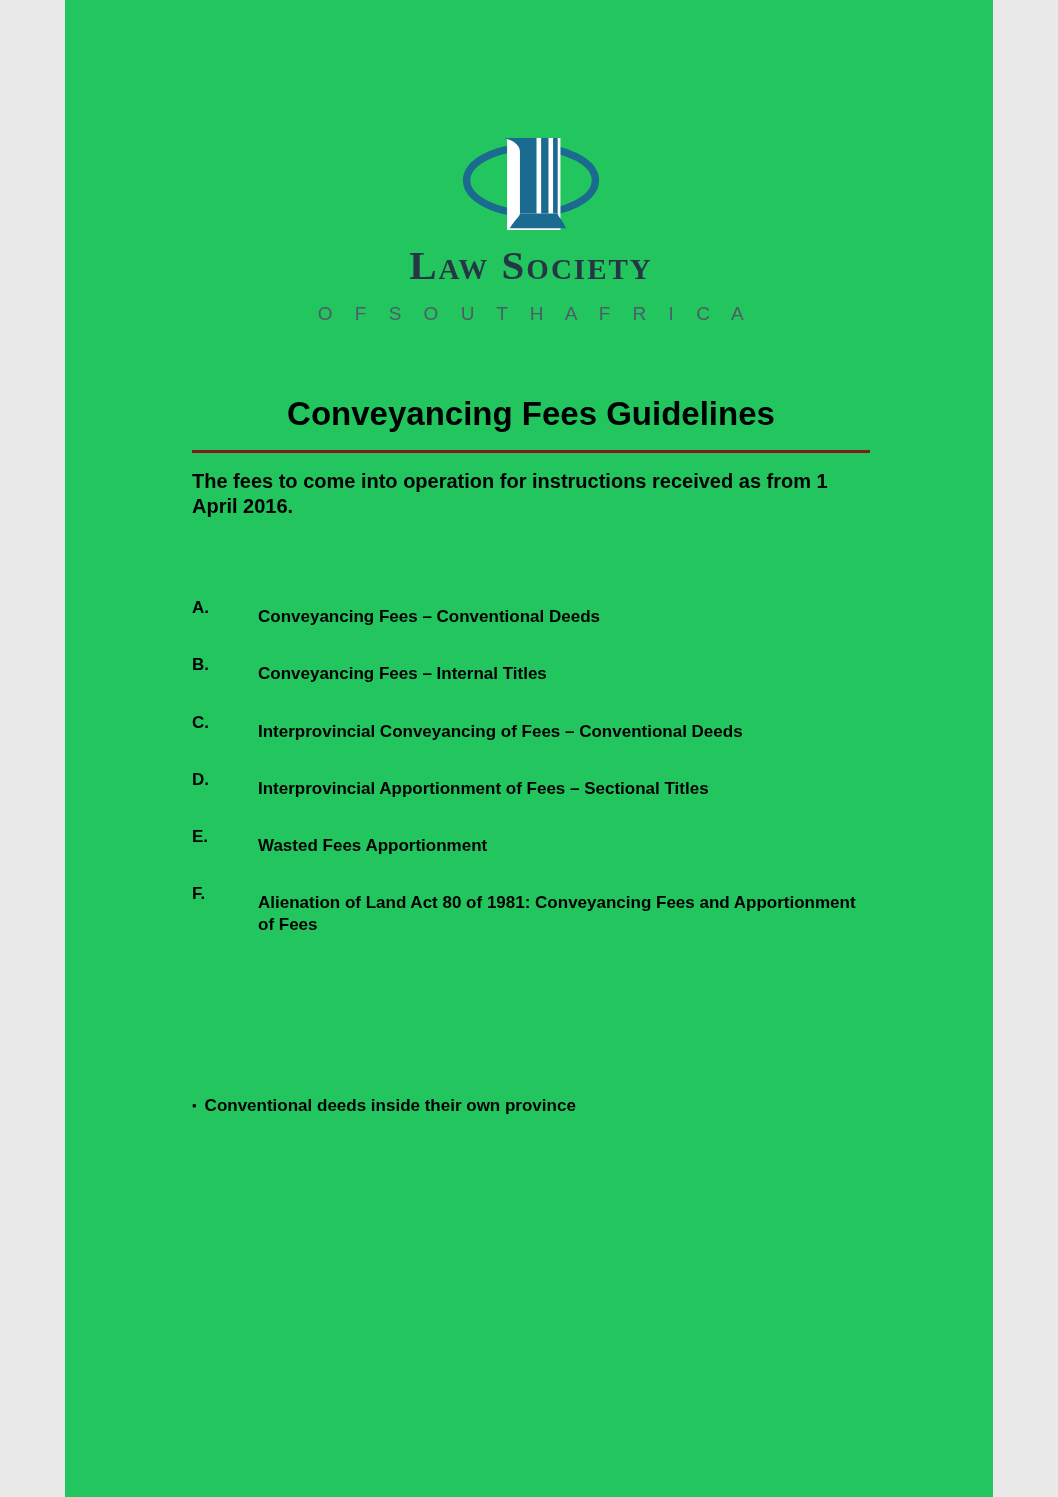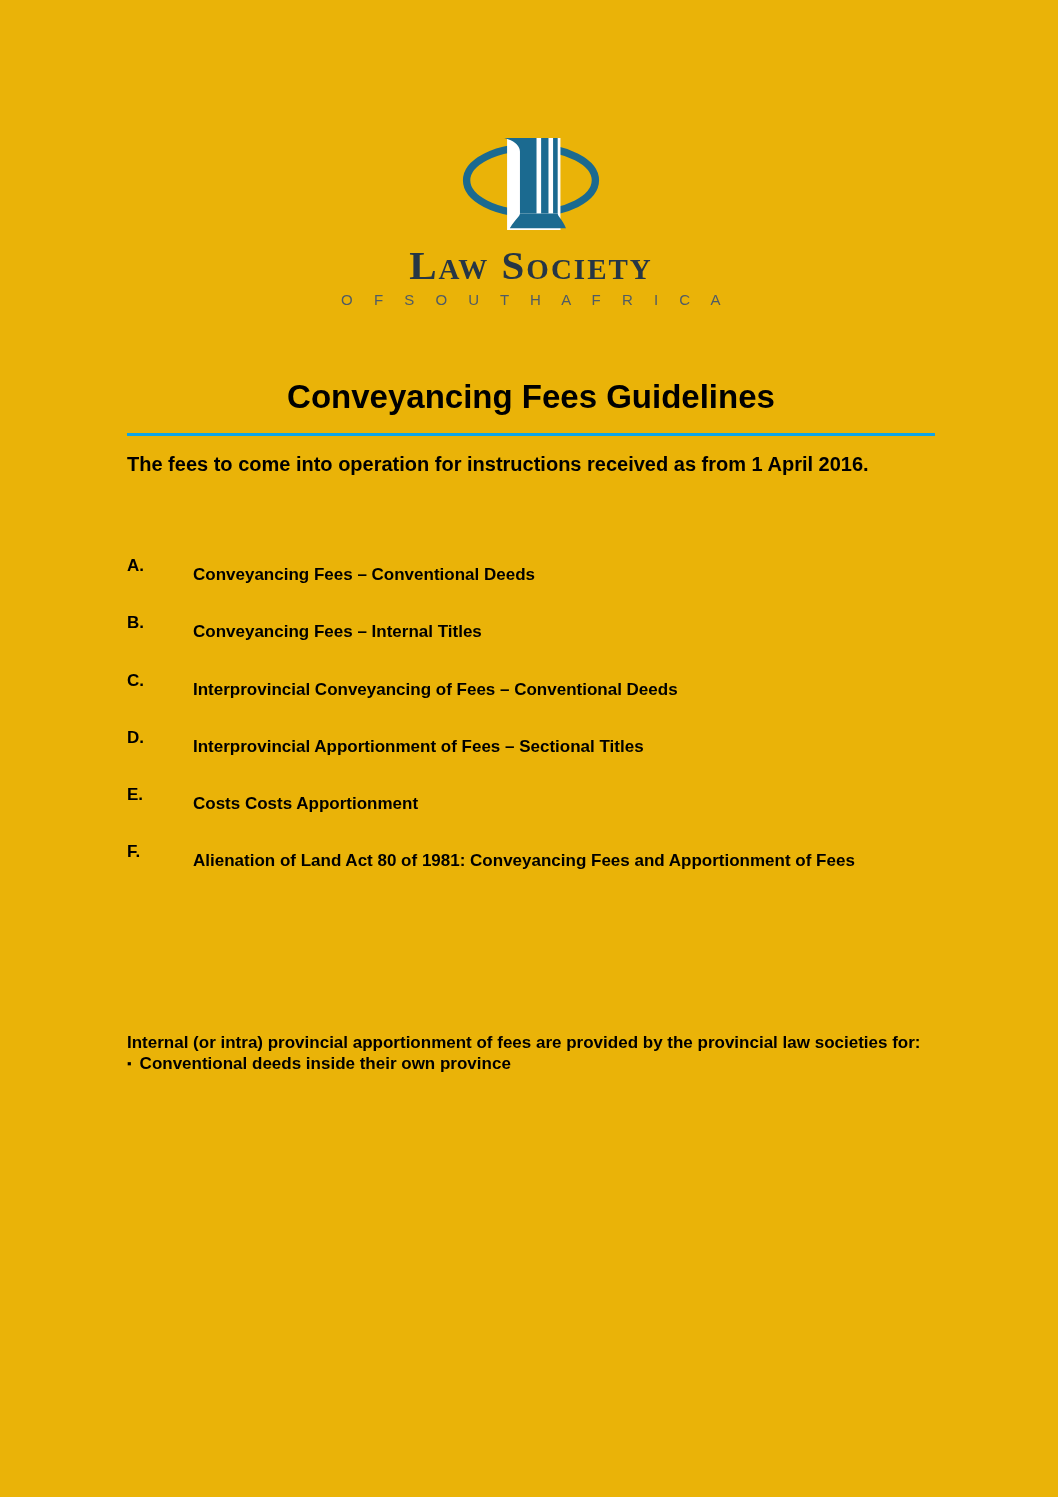--- a/index.html
+++ b/index.html
@@ -1,47 +1,47 @@
 <!DOCTYPE html>
 <html><head>
 <meta charset="utf-8">
 <style>
   * { margin:0; padding:0; box-sizing:border-box; }
   html,body { background:#e9e9e9; }
   .page {
-    width:1058px; height:1497px; margin:0 auto; background:#eab308;
+    width:928px; height:1497px; margin:0 auto; background:#22c55e;
     font-family:"Liberation Sans", sans-serif; color:#000;
     overflow:hidden; position:relative;
   }
   .content { padding:0 123px 0 127px; }
 
   
   .logo-block { padding-top:138px; text-align:center; }
   .logo-mark { display:inline-block; width:138px; height:92px; }
   .logo-line1 {
     margin-top:10px;
     font-family:"Liberation Serif", serif;
     font-variant:small-caps;
     font-weight:600;
     font-size:41px;
     letter-spacing:2px;
     color:#263645;
     line-height:1.05;
   }
   .logo-line2 {
-    margin-top:4px;
-    font-size:15px;
+    margin-top:16px;
+    font-size:19px;
     font-weight:400;
     letter-spacing:8.5px;
     color:#4f5b66;
     padding-left:8px; 
   }
 
   
-  .title-wrap { margin-top:70px; border-bottom:3px solid #0ea5e9; padding-bottom:17px; }
+  .title-wrap { margin-top:70px; border-bottom:3px solid #7f1d1d; padding-bottom:17px; }
   .doc-title {
     text-align:center;
     font-size:33px;
     font-weight:700;
     letter-spacing:0px;
     color:#000;
   }
 
   
   .intro {
@@ -102,29 +102,28 @@
       <div class="toc-row">
         <span class="toc-letter">C.</span>
         <span class="toc-label">Interprovincial Conveyancing of Fees – Conventional Deeds</span>
       </div>
       <div class="toc-row">
         <span class="toc-letter">D.</span>
         <span class="toc-label">Interprovincial Apportionment of Fees – Sectional Titles</span>
       </div>
       <div class="toc-row">
         <span class="toc-letter">E.</span>
-        <span class="toc-label">Costs Costs Apportionment</span>
+        <span class="toc-label">Wasted Fees Apportionment</span>
       </div>
       <div class="toc-row">
         <span class="toc-letter">F.</span>
         <span class="toc-label">Alienation of Land Act 80 of 1981: Conveyancing Fees and Apportionment of Fees</span>
       </div>
     </div>
 
     <div class="apportionment">
-      <p class="apportionment-intro">Internal (or intra) provincial apportionment of fees are provided by the provincial law societies for:</p>
       <p class="bullet-row">
         <span class="bullet-glyph">▪</span><span>Conventional deeds inside their own province</span>
       </p>
     </div>
 
   </div>
 </div>
 
 </body></html>

